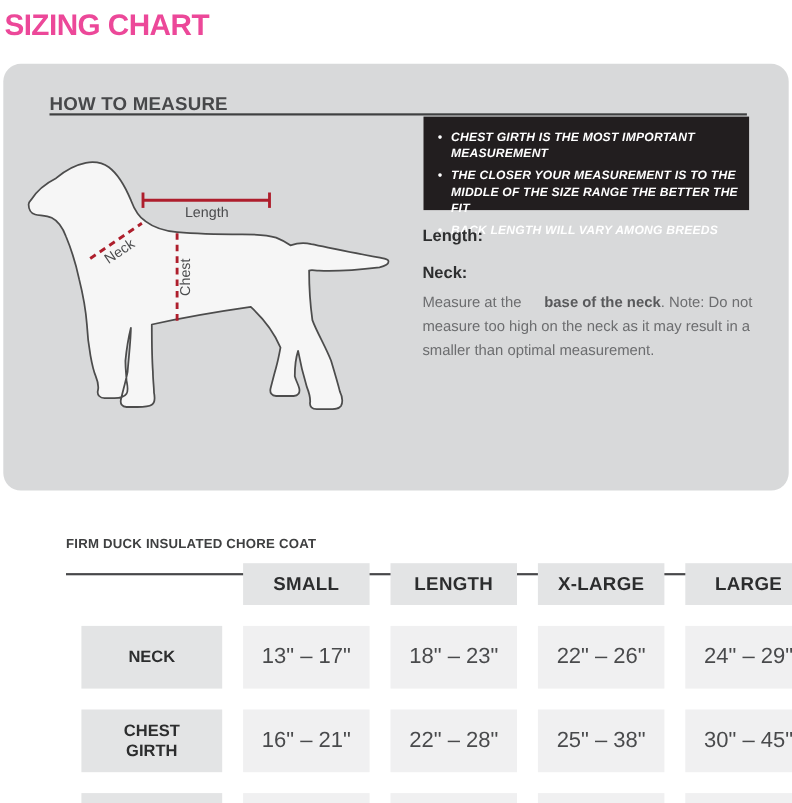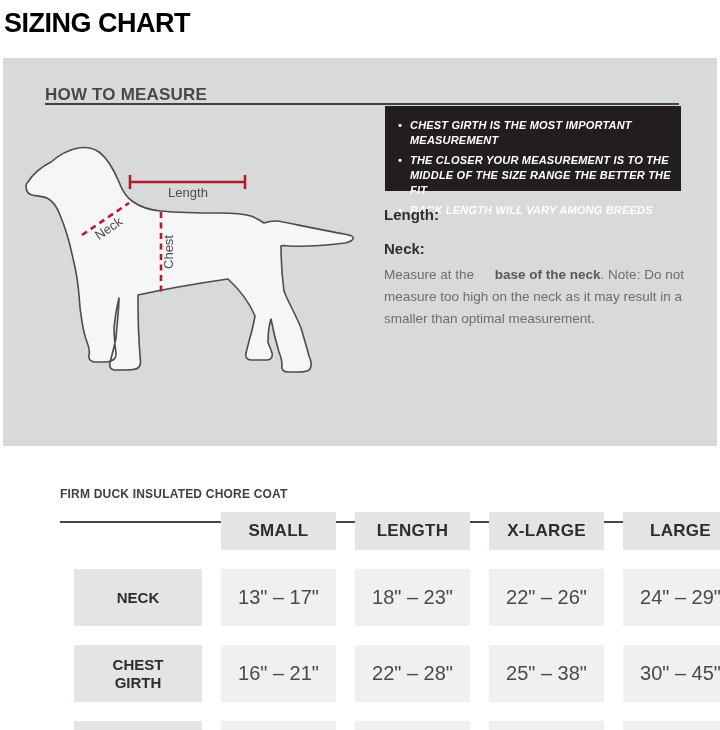--- a/index.html
+++ b/index.html
@@ -3,25 +3,25 @@
 <meta charset="utf-8">
 <style>
   html,body{margin:0;padding:0;background:#ffffff;}
   #page{
     position:relative;width:720px;height:730px;overflow:hidden;background:#ffffff;
     font-family:"Liberation Sans",sans-serif;
   }
   
   .page-title{
     position:absolute;left:4px;top:8px;font-size:27px;font-weight:bold;
-    color:#000000;letter-spacing:-0.5px;
+    color:#ec4899;letter-spacing:-0.5px;
   }
   
   .panel{
-    position:absolute;left:3px;top:58px;width:714px;height:388px;background:#d8d9da;
+    position:absolute;left:3px;top:58px;width:714px;height:388px;background:#d8d9da;border-radius:16px;
   }
   .htm-heading{
     position:absolute;left:42px;top:27px;font-size:17px;font-weight:bold;
     color:#47484a;letter-spacing:0.2px;
   }
   .htm-underline{
     position:absolute;left:42px;top:45px;width:634px;height:2px;background:#3f4041;
   }
   
   .callout{

